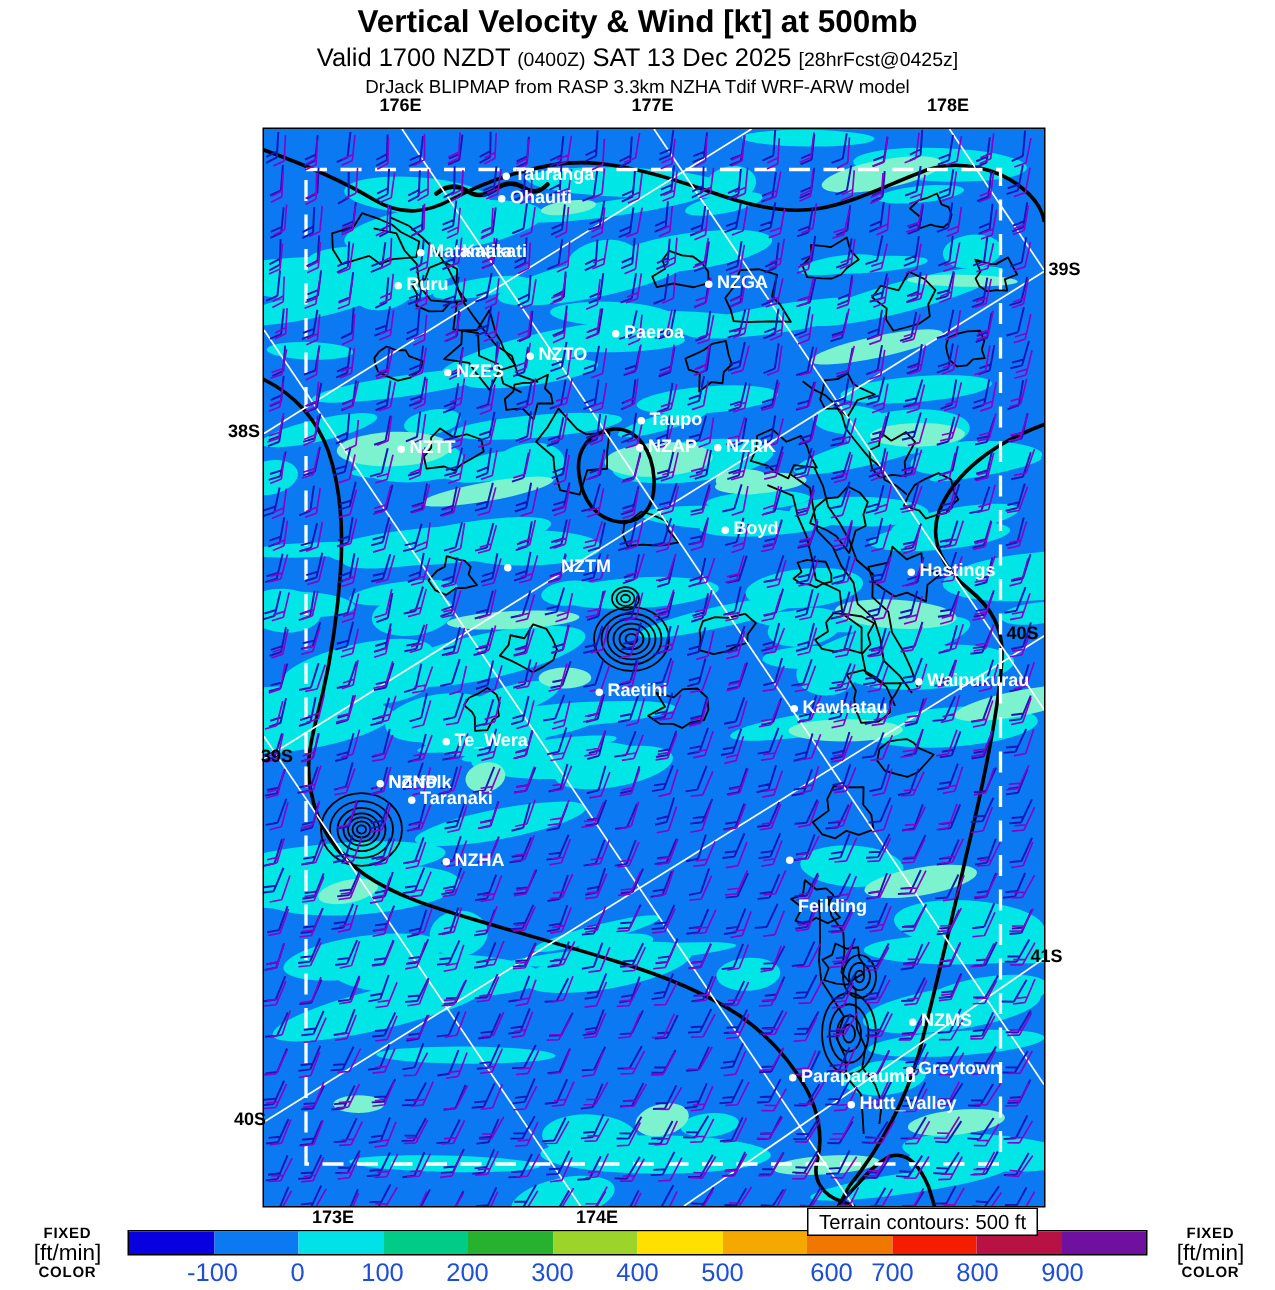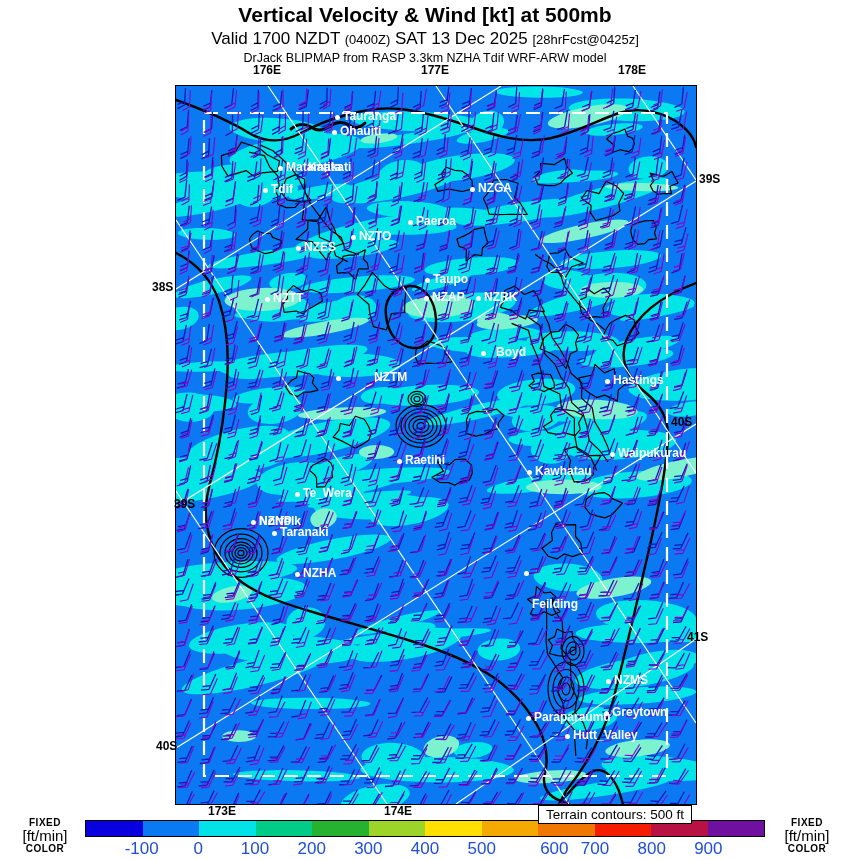--- a/index.html
+++ b/index.html
@@ -294,39 +294,39 @@
         </svg></div>
     <div id="station-layer">
         <div class="stdot" style="left: 159px; top: 29px;"></div>
         <div class="station" style="left: 167px; top: 24px;">Tauranga</div>
         <div class="stdot" style="left: 156px; top: 44px;"></div>
         <div class="station" style="left: 164px; top: 39px;">Ohauiti</div>
         <div class="stdot" style="left: 102px; top: 80px;"></div>
         <div class="station" style="left: 110px; top: 75px;">Matamata</div>
         <div class="station" style="left: 132px; top: 75px;">Katikati</div>
         <div class="stdot" style="left: 87px; top: 102px;"></div>
-        <div class="station" style="left: 95px; top: 97px;">Tdif</div>
+        <div class="station" style="left: 95px; top: 97px;">Ruru</div>
         <div class="stdot" style="left: 294px; top: 101px;"></div>
         <div class="station" style="left: 302px; top: 96px;">NZGA</div>
         <div class="stdot" style="left: 232px; top: 134px;"></div>
         <div class="station" style="left: 240px; top: 129px;">Paeroa</div>
         <div class="stdot" style="left: 175px; top: 149px;"></div>
         <div class="station" style="left: 183px; top: 144px;">NZTO</div>
         <div class="stdot" style="left: 120px; top: 160px;"></div>
         <div class="station" style="left: 128px; top: 155px;">NZES</div>
         <div class="stdot" style="left: 249px; top: 192px;"></div>
         <div class="station" style="left: 257px; top: 187px;">Taupo</div>
         <div class="stdot" style="left: 89px; top: 211px;"></div>
         <div class="station" style="left: 97px; top: 206px;">NZTT</div>
         <div class="stdot" style="left: 248px; top: 210px;"></div>
         <div class="station" style="left: 256px; top: 205px;">NZAP</div>
         <div class="stdot" style="left: 300px; top: 210px;"></div>
         <div class="station" style="left: 308px; top: 205px;">NZRK</div>
         <div class="stdot" style="left: 305px; top: 265px;"></div>
-        <div class="station" style="left: 320px; top: 260px;">Boyd</div>
+        <div class="station" style="left: 313px; top: 260px;">Boyd</div>
         <div class="stdot" style="left: 160px; top: 290px;"></div>
         <div class="station" style="left: 168px; top: 285px; padding-left: 30px;">NZTM</div>
         <div class="stdot" style="left: 429px; top: 293px;"></div>
         <div class="station" style="left: 437px; top: 288px;">Hastings</div>
         <div class="stdot" style="left: 221px; top: 373px;"></div>
         <div class="station" style="left: 229px; top: 368px;">Raetihi</div>
         <div class="stdot" style="left: 434px; top: 366px;"></div>
         <div class="station" style="left: 442px; top: 361px;">Waipukurau</div>
         <div class="stdot" style="left: 351px; top: 384px;"></div>
         <div class="station" style="left: 359px; top: 379px;">Kawhatau</div>

